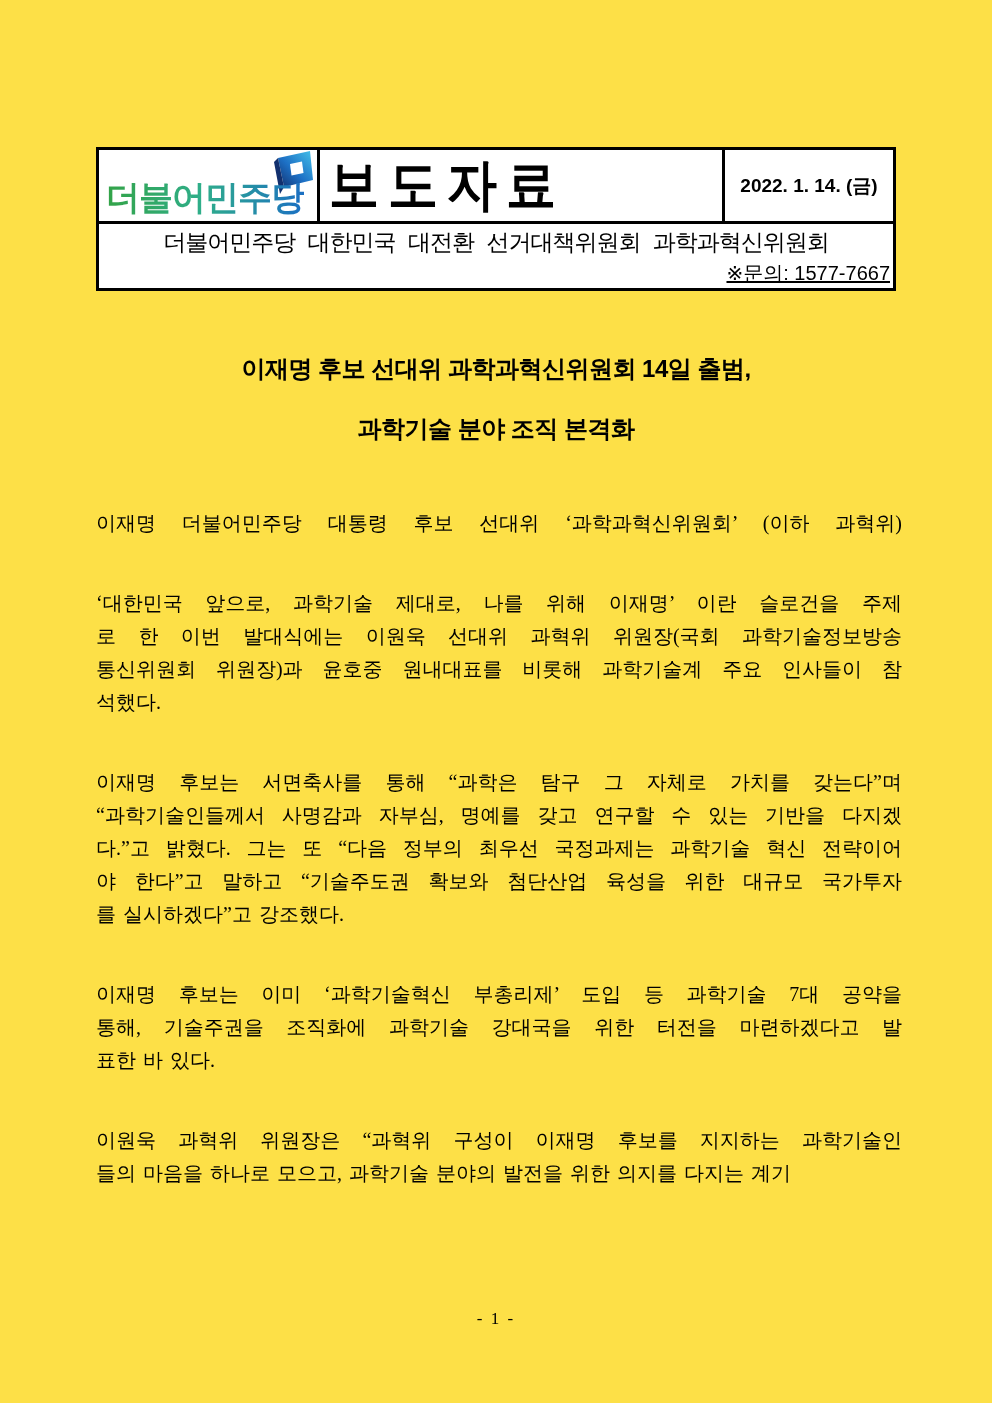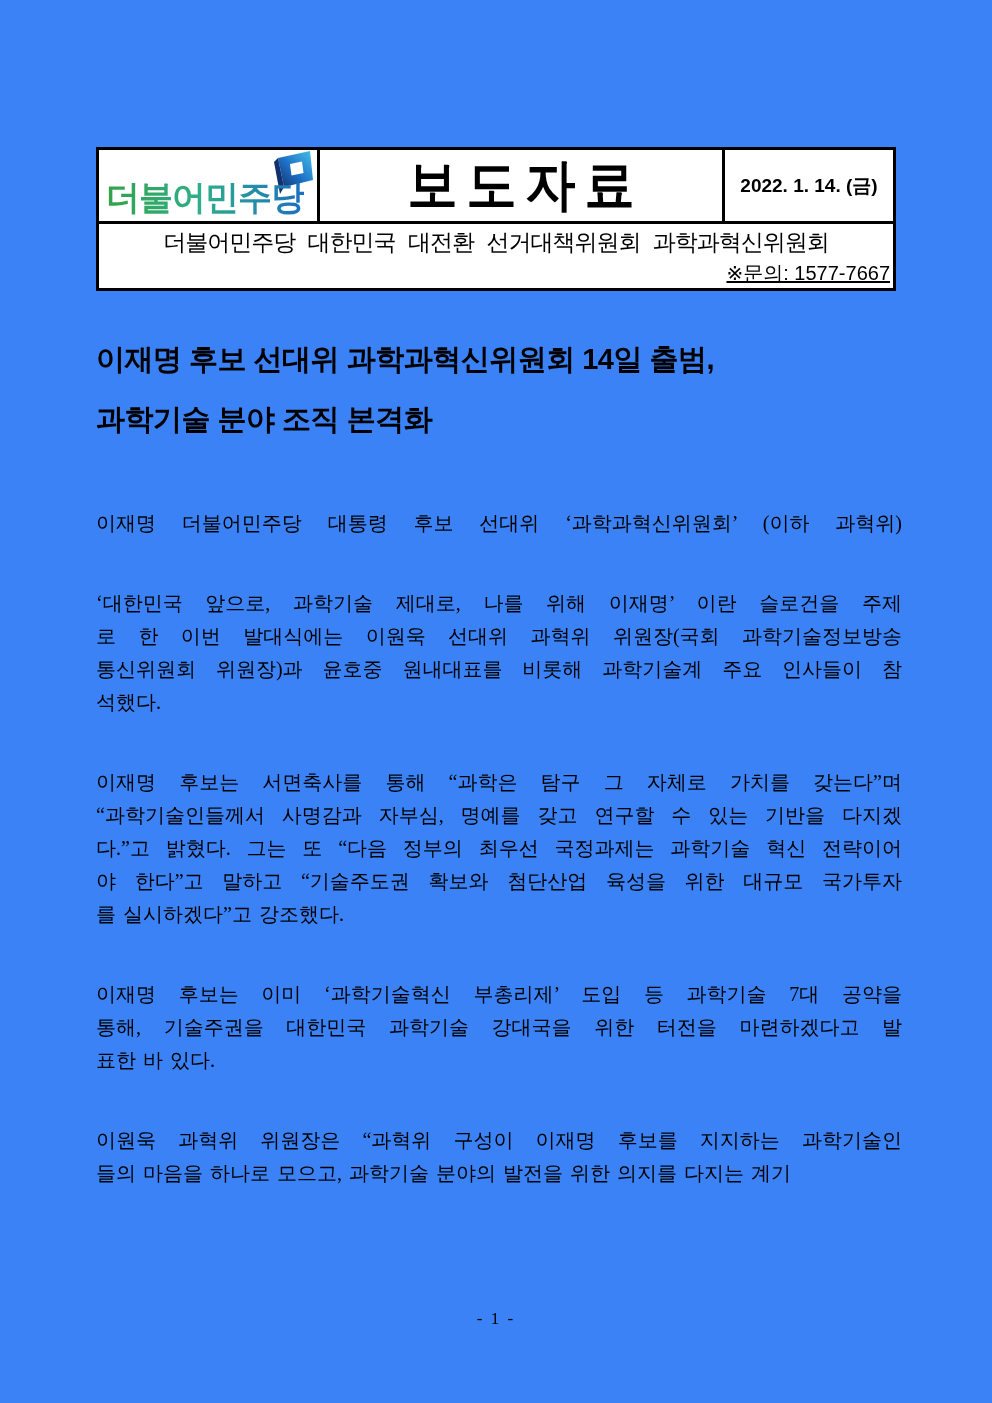--- a/index.html
+++ b/index.html
@@ -2,33 +2,33 @@
 <html lang="ko" style="--logo-green: #33a347; --logo-teal: #2fae8a; --logo-blue: #1b6fc3;"><head>
 <meta charset="utf-8">
 <style>
   html,body { margin:0; padding:0; }
   body {
     width:992px; height:1403px;
     background:#ffffff;
     font-family:"Liberation Serif","DejaVu Serif",serif;
     color:#000;
   }
-  .page { position:relative; width:992px; height:1403px; background:#3b82f6; overflow:hidden; }
+  .page { position:relative; width:992px; height:1403px; background:#fde047; overflow:hidden; }
 
   
   .header-box {
     position:absolute; left:96px; top:147px;
     width:800px; height:144px;
     border:3px solid #000; box-sizing:border-box;
     background:#fff;
   }
   .header-top { display:flex; height:74px; border-bottom:3px solid #000; box-sizing:border-box; }
   .logo-cell { width:221px; position:relative; border-right:3px solid #000; box-sizing:border-box; }
   .doctype-cell { flex:1; border-right:3px solid #000; box-sizing:border-box;
-                  display:flex; align-items:center; justify-content:center; overflow:hidden; }
+                  display:flex; align-items:center; overflow:hidden; }
   .date-cell { width:168px; display:flex; align-items:center; justify-content:center; }
 
   .doctype {
     font-family:"Liberation Sans","DejaVu Sans",sans-serif;
     font-weight:900; font-size:50px; letter-spacing:9px;
     transform:scaleY(1.12); white-space:nowrap; margin-left:9px;
   }
   .date-text {
     font-family:"Liberation Sans","DejaVu Sans",sans-serif;
     font-weight:700; font-size:19px; white-space:nowrap;
@@ -56,23 +56,24 @@
     font-size:23px; letter-spacing:-1px; word-spacing:7px; white-space:nowrap;
   }
   .contact-line {
     position:absolute; right:3px; bottom:4px;
     font-family:"Liberation Sans","DejaVu Sans",sans-serif;
     font-size:20px; letter-spacing:0; white-space:nowrap;text-decoration:underline;
   }
 
   
   .headline {
-    position:absolute; left:96px; top:329px; width:800px; margin:0;
+    position:absolute; left:96px; top:339px; width:800px; margin:0;
+    text-align:center;
     font-family:"Liberation Sans","DejaVu Sans",sans-serif;
-    font-weight:800; font-size:29px; line-height:60px; letter-spacing:-0.5px;
+    font-weight:800; font-size:24px; line-height:60px; letter-spacing:-0.5px;
   }
   .headline .title-line { display:block; }
 
   
   .article-body { position:absolute; left:96px; top:507px; width:806px; }
   .paragraph { margin:0 0 47px 0; }
   .paragraph:last-child { margin-bottom:0; }
   .bline {
     font-size:20px; line-height:33px;
     text-align:justify; text-align-last:justify;
@@ -143,21 +144,21 @@
       </div>
       <div class="paragraph">
         <div class="bline">이재명 후보는 서면축사를 통해 “과학은 탐구 그 자체로 가치를 갖는다”며</div>
         <div class="bline">“과학기술인들께서 사명감과 자부심, 명예를 갖고 연구할 수 있는 기반을 다지겠</div>
         <div class="bline">다.”고 밝혔다. 그는 또 “다음 정부의 최우선 국정과제는 과학기술 혁신 전략이어</div>
         <div class="bline">야 한다”고 말하고 “기술주도권 확보와 첨단산업 육성을 위한 대규모 국가투자</div>
         <div class="bline last">를 실시하겠다”고 강조했다.</div>
       </div>
       <div class="paragraph">
         <div class="bline">이재명 후보는 이미 ‘과학기술혁신 부총리제’ 도입 등 과학기술 7대 공약을</div>
-        <div class="bline">통해, 기술주권을 대한민국 과학기술 강대국을 위한 터전을 마련하겠다고 발</div>
+        <div class="bline">통해, 기술주권을 조직화에 과학기술 강대국을 위한 터전을 마련하겠다고 발</div>
         <div class="bline last">표한 바 있다.</div>
       </div>
       <div class="paragraph">
         <div class="bline">이원욱 과혁위 위원장은 “과혁위 구성이 이재명 후보를 지지하는 과학기술인</div>
         <div class="bline last">들의 마음을 하나로 모으고, 과학기술 분야의 발전을 위한 의지를 다지는 계기</div>
       </div>
     </div>
 
   <div class="page-footer">- 1 -</div>
 

